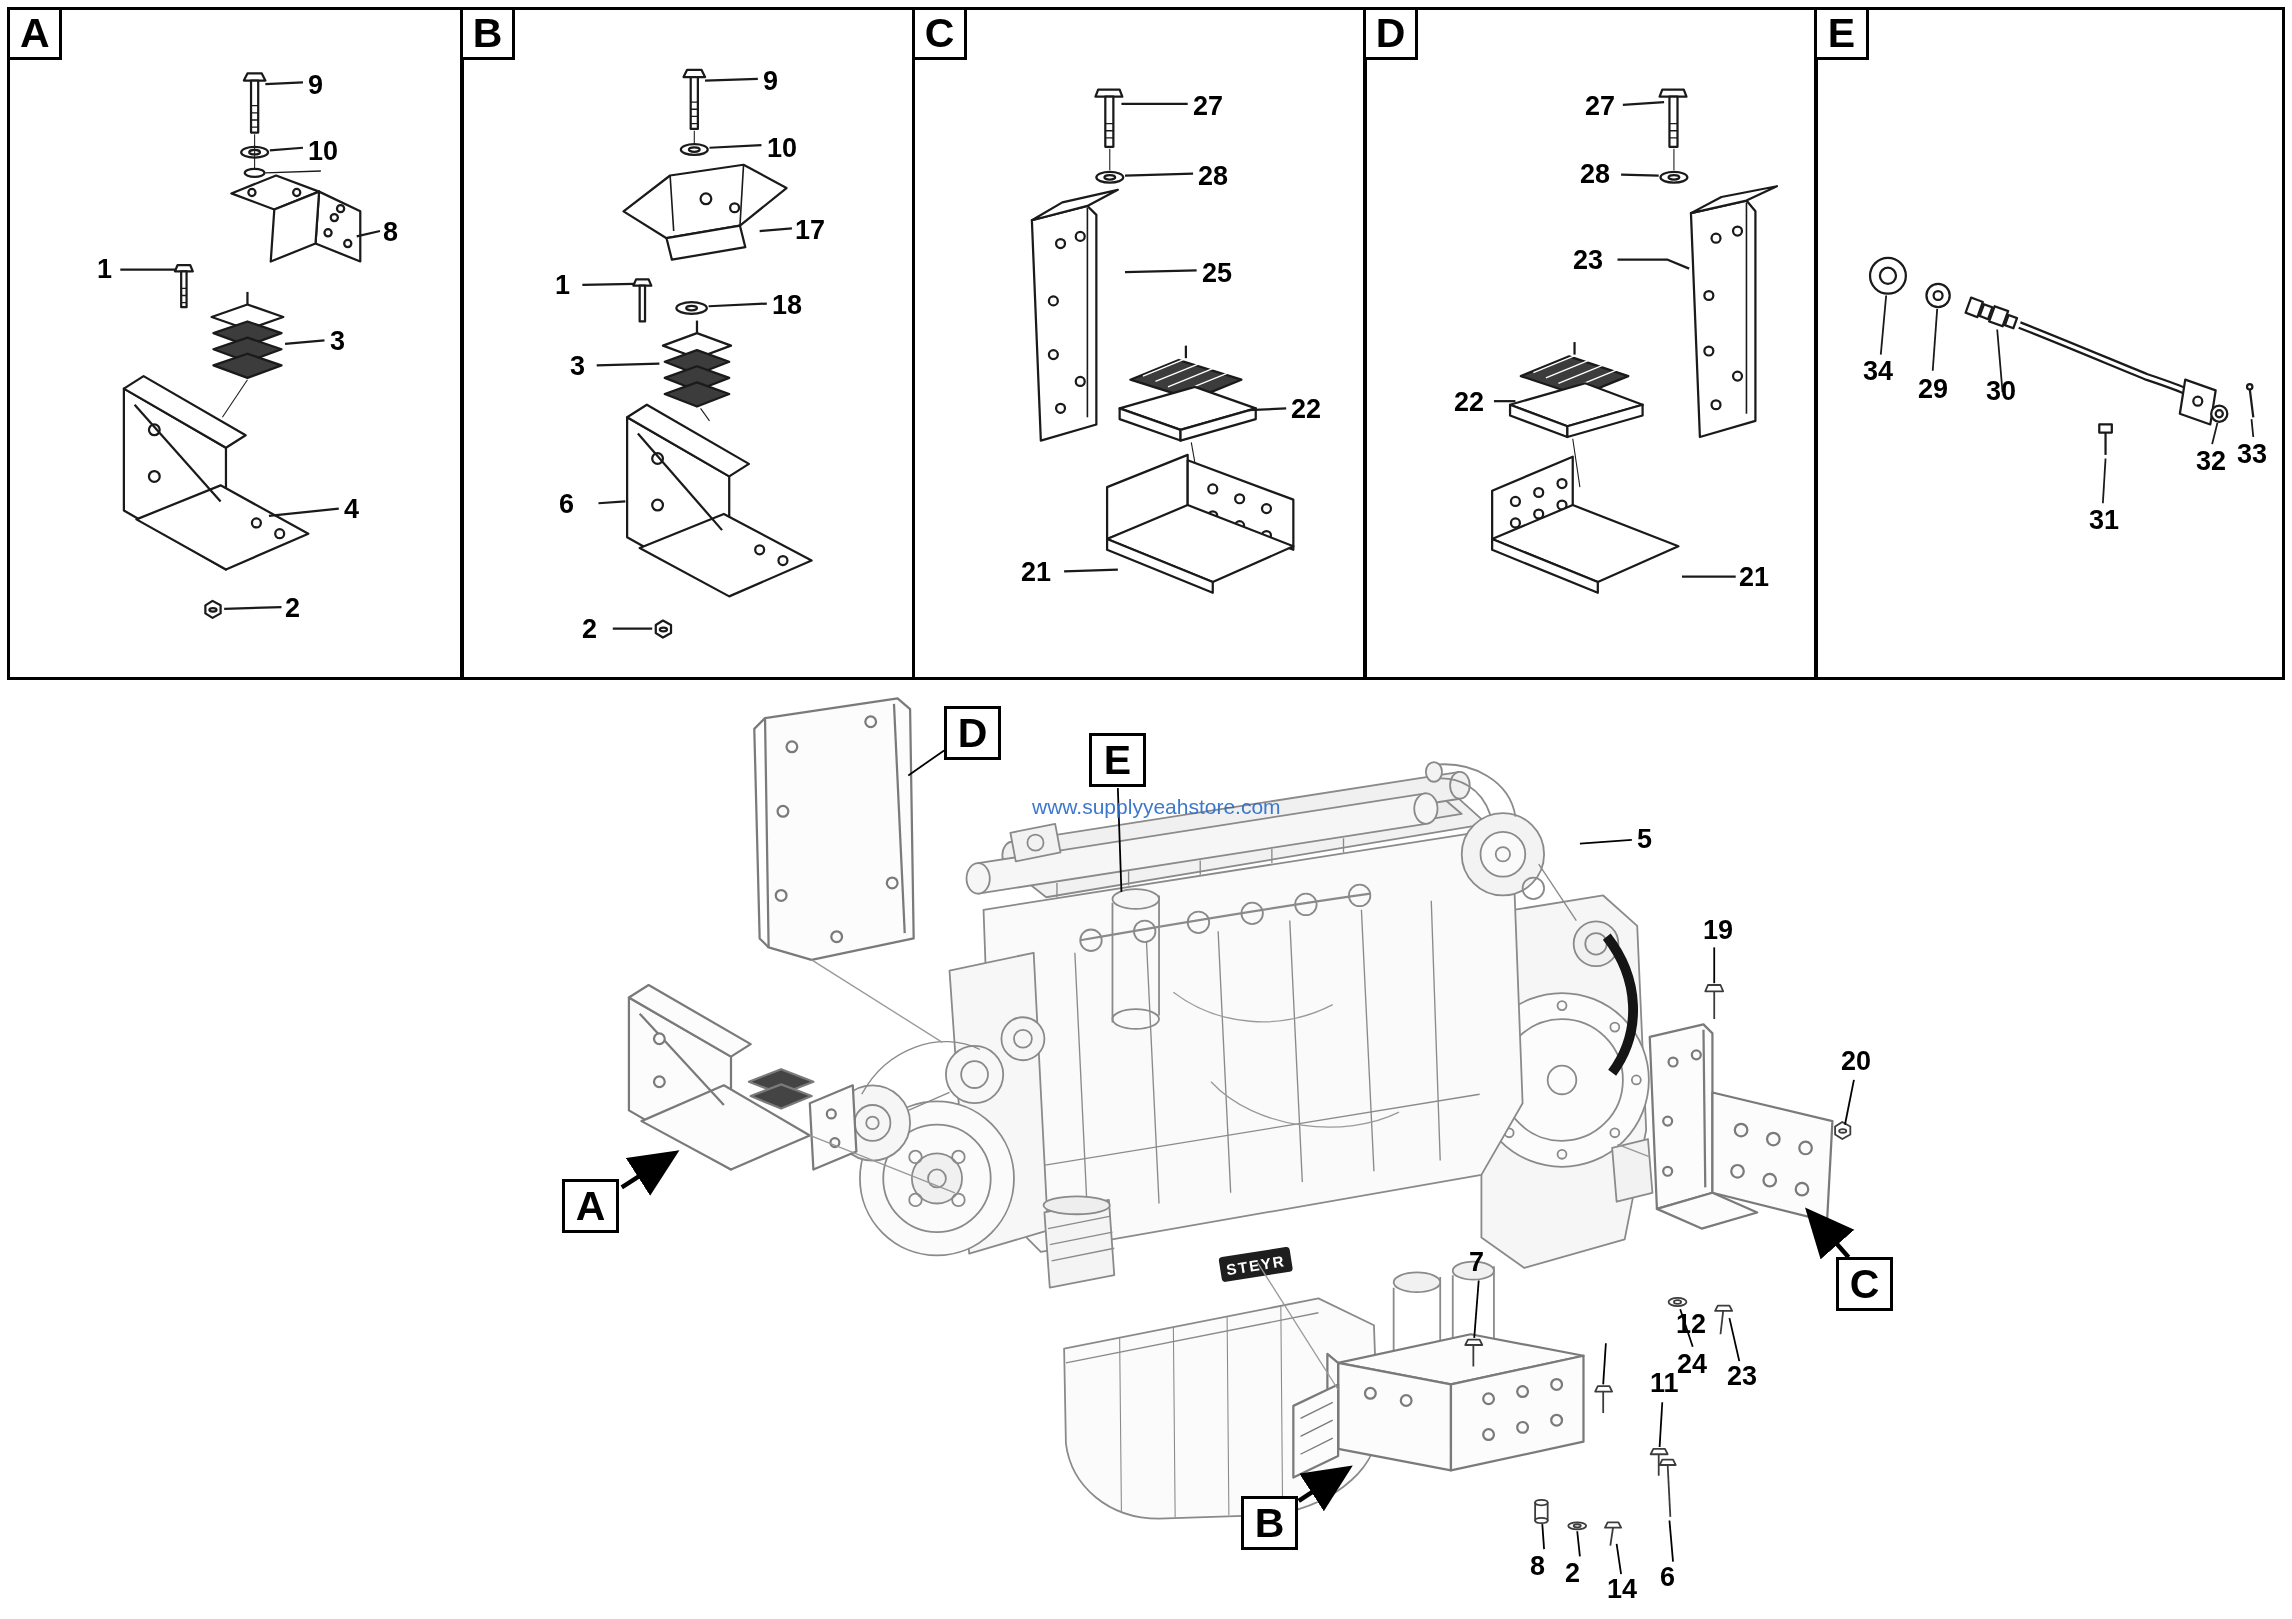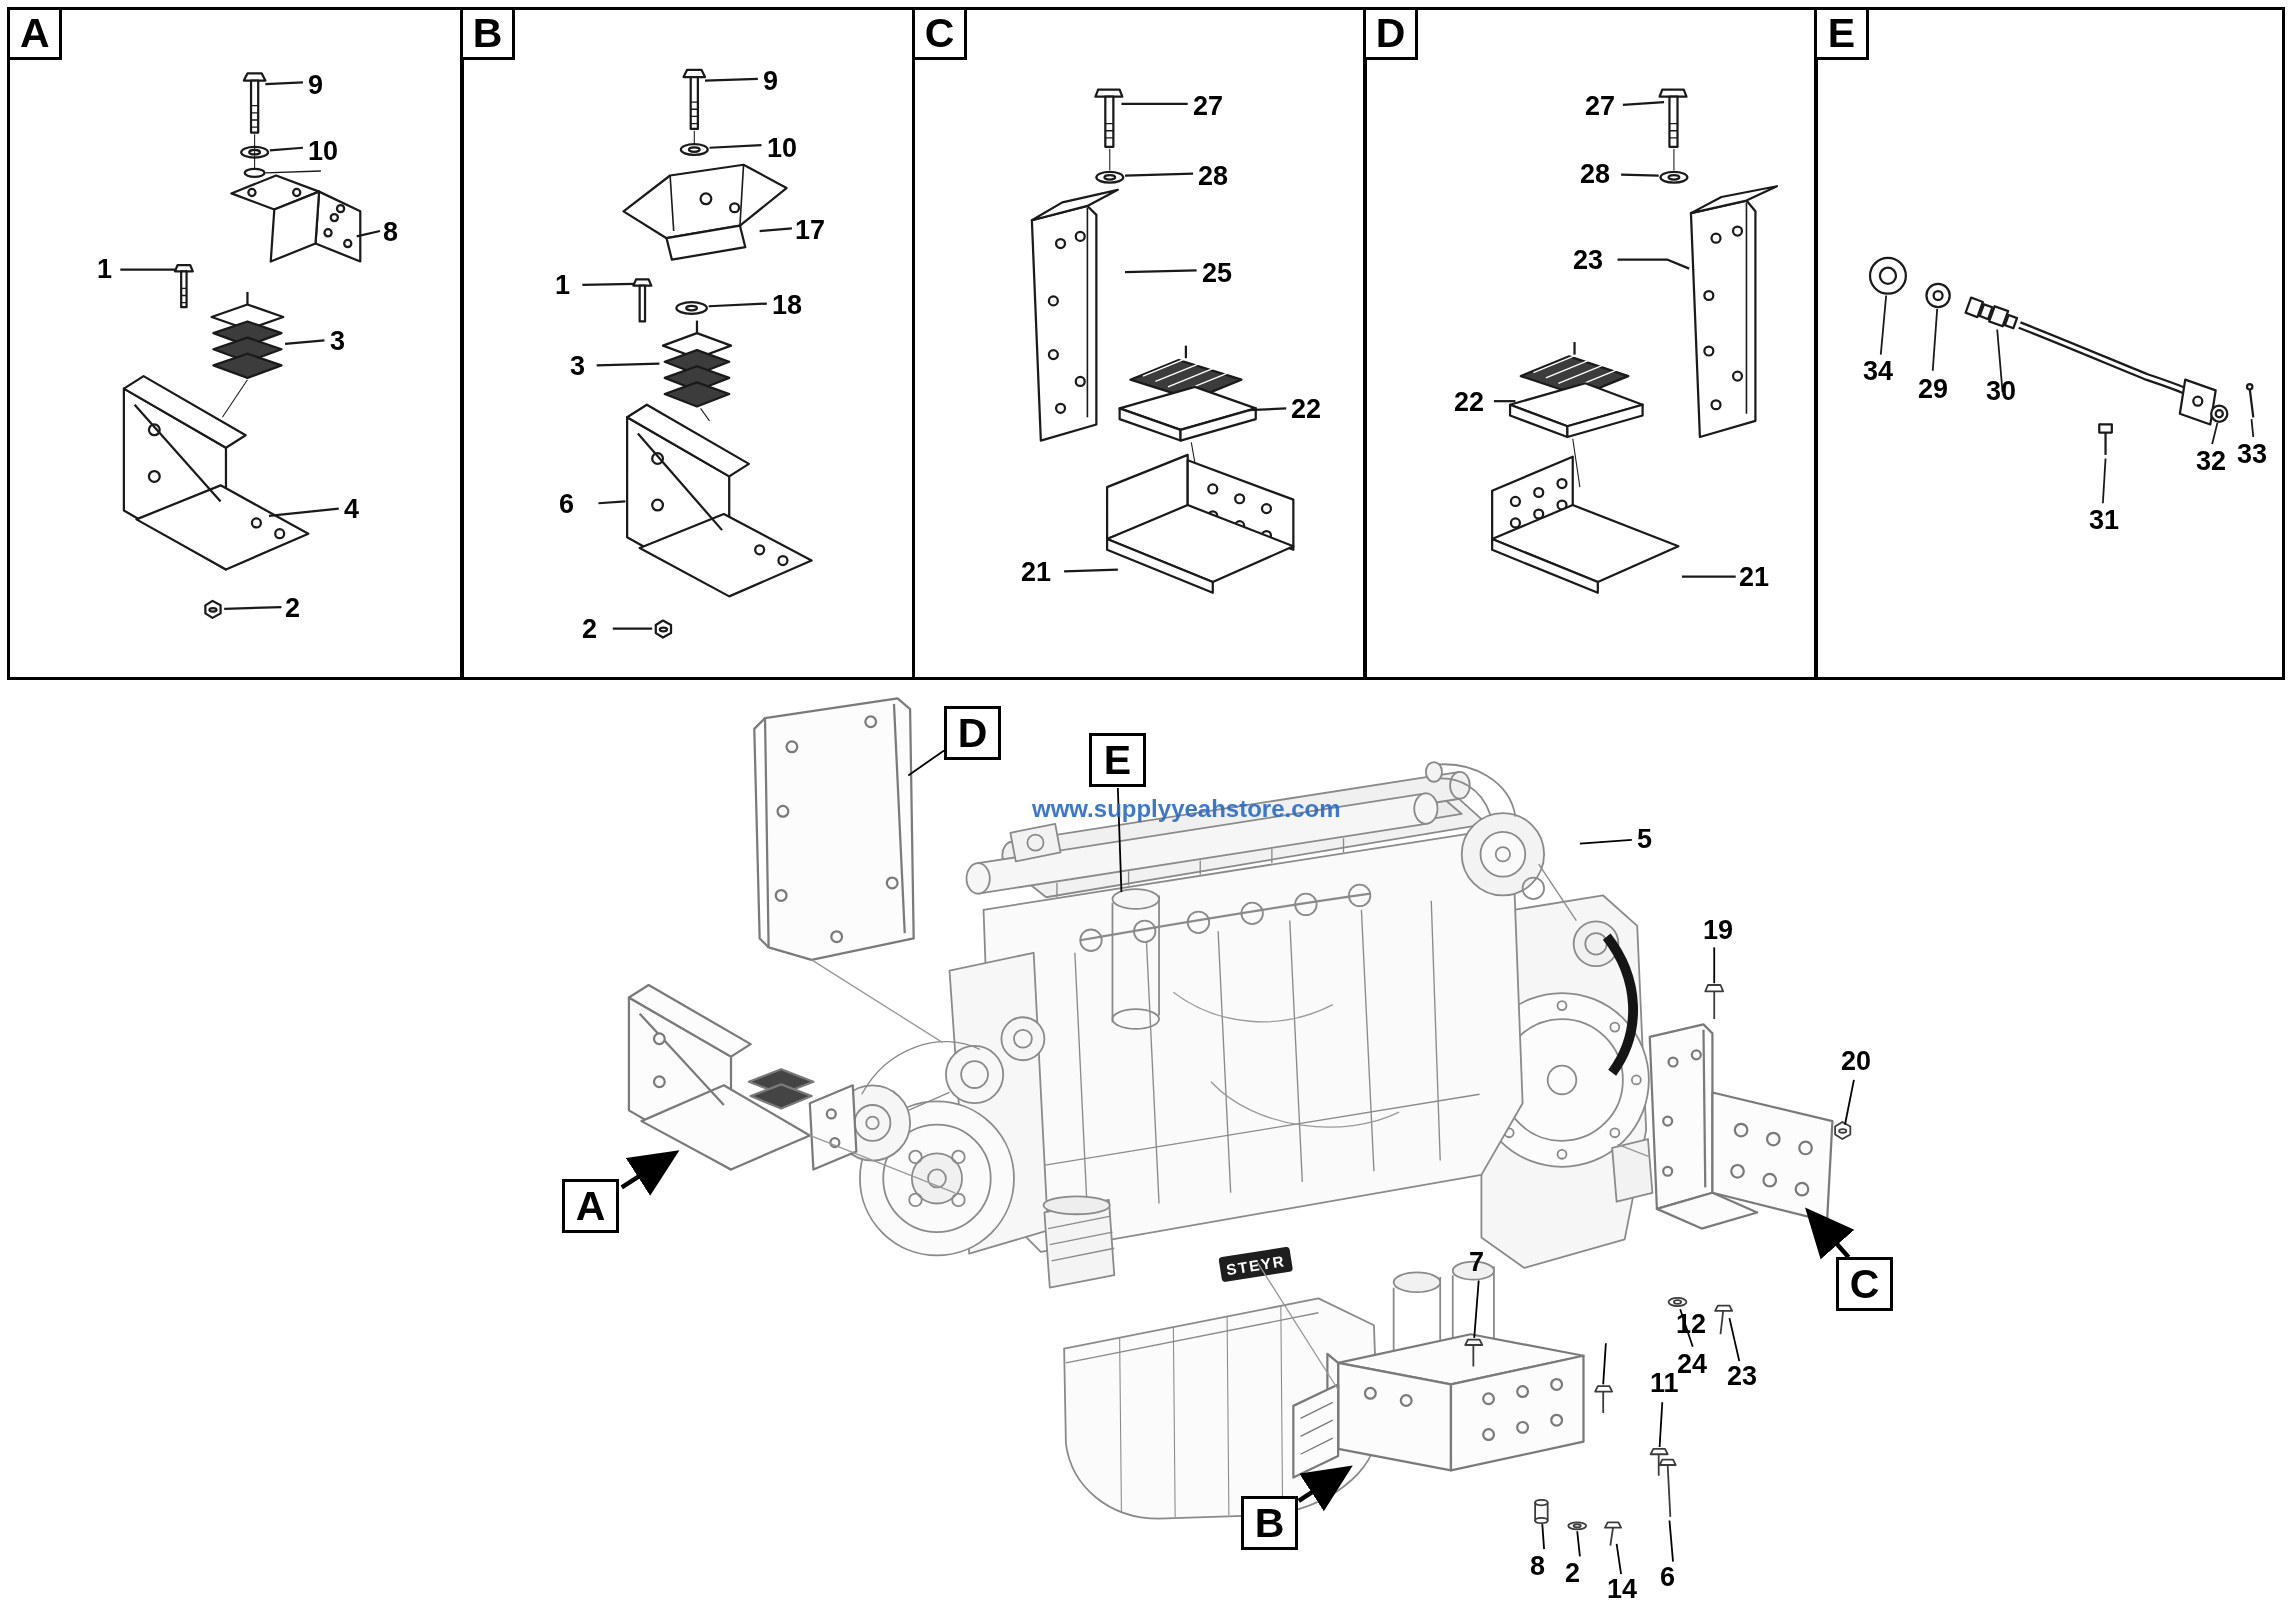--- a/index.html
+++ b/index.html
@@ -7,21 +7,21 @@
   body{background:#fff;font-family:"Liberation Sans",sans-serif;position:relative;overflow:hidden}
   .stage{position:absolute;left:0;top:0;width:2293px;height:1619px;background:#fff}
   svg.art{position:absolute;left:0;top:0;z-index:1}
   .panel{position:absolute;border:3.6px solid #000;background:transparent;z-index:2}
   .corner{position:absolute;left:0;top:0;width:52px;height:50px;border-right:3.6px solid #000;border-bottom:3.6px solid #000;
           display:flex;align-items:center;justify-content:center;font-size:41px;font-weight:bold;background:#fff;color:#000}
   .lb{position:absolute;width:57px;height:54px;border:3.6px solid #000;background:#fff;display:flex;align-items:center;
       justify-content:center;font-size:41px;font-weight:bold;color:#000;z-index:4}
   .co{position:absolute;font-size:27px;font-weight:bold;color:#000;z-index:4;white-space:nowrap}
   .wm{position:absolute;font-weight:bold;color:rgba(70,70,70,.72);font-size:59px;letter-spacing:1.8px;z-index:5}
-  .wm-url{position:absolute;color:rgba(40,105,200,.9);font-size:24px;font-weight:bold;z-index:6}
+  .wm-url{position:absolute;color:rgba(40,105,200,.9);font-size:21px;font-weight:normal;z-index:6}
 </style>
 </head>
 <body>
 
 <div class="stage">
 
 <svg class="art" width="2293" height="1619" viewBox="0 0 2560 1808">
   <defs>
     <marker id="ah" markerWidth="14" markerHeight="14" refX="9" refY="5" orient="auto">
       <path d="M0,0 L11,5 L0,10 Z" fill="#000"></path>

